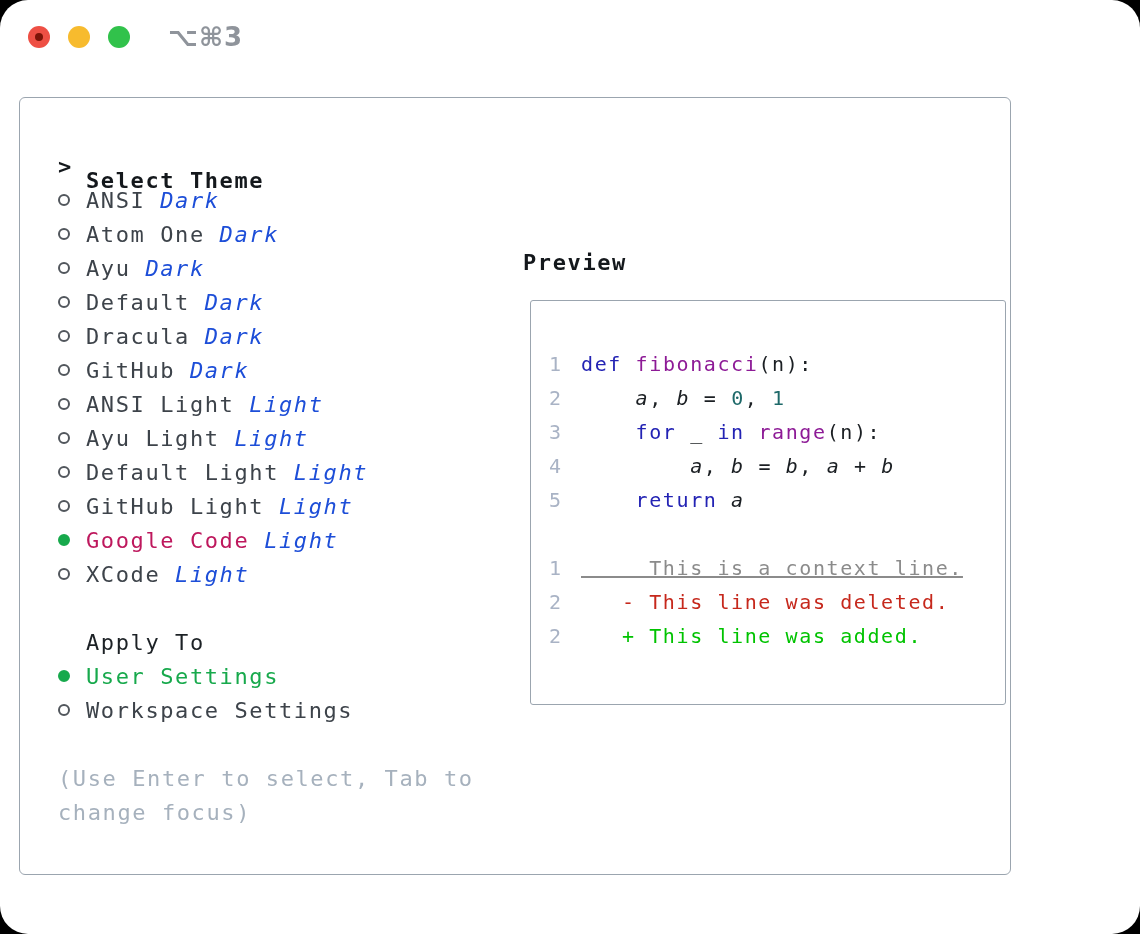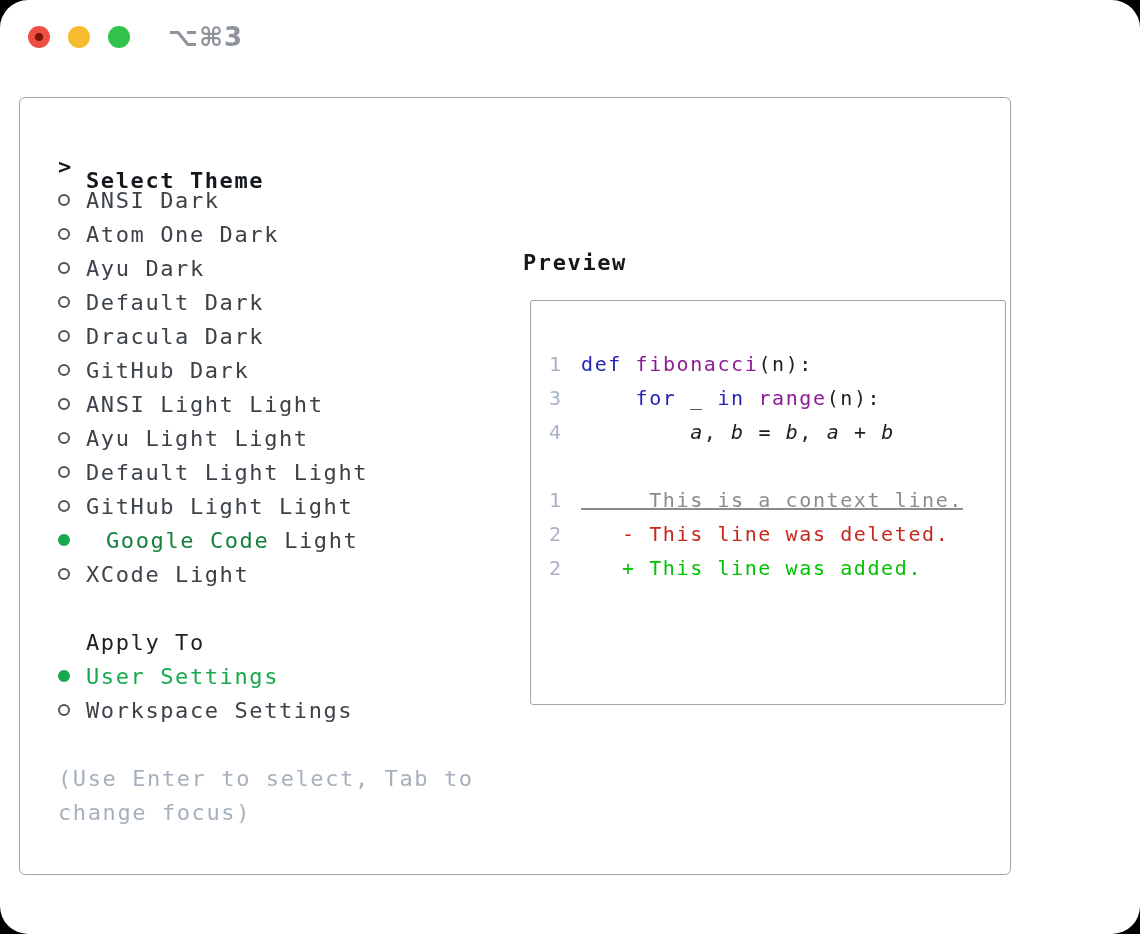--- a/index.html
+++ b/index.html
@@ -24,22 +24,22 @@
 
   
   .left-col{position:absolute;left:38px;top:51px;width:440px;font-size:22px;letter-spacing:1.6px;}
   .row{height:34px;display:flex;align-items:center;white-space:pre;}
   .bullet-col{width:28px;flex:0 0 28px;display:flex;align-items:center;}
   .ring{width:12px;height:12px;border-radius:50%;border:2px solid #51565c;box-sizing:border-box;}
   .ring.filled{background:#17a94c;border-color:#17a94c;}
   .hdr{font-weight:bold;color:#14181c;margin-top:28px;}
   .hdr-prefix{font-weight:bold;color:#14181c;}
   .t-name{color:#3d434a;}
-  .t-variant{color:#404040;}
-  .theme-row.selected .t-name{color:#15803d;margin-left:20px;}
+  .t-variant{color:#1d4ed8;font-style:italic;}
+  .theme-row.selected .t-name{color:#be185d;}
   .apply-label{color:#1c2125;}
   .opt-name{color:#3d434a;}
   .opt-row.selected .opt-name{color:#17a94c;}
   .help{color:#a6b1bd;}
 
   
   .preview-label{position:absolute;left:503px;top:152px;font-size:22px;font-weight:bold;
                  color:#14181c;letter-spacing:1.6px;}
   .preview-box{position:absolute;left:510px;top:202px;width:476px;height:405px;box-sizing:border-box;
                border:1.5px solid #9ba5af;border-radius:3px;background:#fff;
@@ -111,22 +111,24 @@
 
       <div class="row help">(Use Enter to select, Tab to</div>
       <div class="row help">change focus)</div>
     </div>
 
     <div class="preview-label">Preview</div>
 
     <div class="preview-box">
       <div id="code-block">
           <div class="code-line"><span class="ln">1</span><span class="tok-kw">def</span><span class="tok-pl"> </span><span class="tok-fn">fibonacci</span><span class="tok-pl">(n):</span></div>
+          <div class="code-line"><span class="ln">2</span><span class="tok-pl">    </span><span class="tok-var">a</span><span class="tok-pl">, </span><span class="tok-var">b</span><span class="tok-pl"> = </span><span class="tok-num">0</span><span class="tok-pl">, </span><span class="tok-num">1</span></div>
           <div class="code-line"><span class="ln">3</span><span class="tok-pl">    </span><span class="tok-kw">for</span><span class="tok-pl"> _ </span><span class="tok-kw">in</span><span class="tok-pl"> </span><span class="tok-fn">range</span><span class="tok-pl">(n):</span></div>
           <div class="code-line"><span class="ln">4</span><span class="tok-pl">        </span><span class="tok-var">a</span><span class="tok-pl">, </span><span class="tok-var">b</span><span class="tok-pl"> = </span><span class="tok-var">b</span><span class="tok-pl">, </span><span class="tok-var">a</span><span class="tok-pl"> + </span><span class="tok-var">b</span></div>
+          <div class="code-line"><span class="ln">5</span><span class="tok-pl">    </span><span class="tok-kw">return</span><span class="tok-pl"> </span><span class="tok-var">a</span></div>
           <div class="code-line"><span class="ln"></span></div>
           <div class="code-line"><span class="ln">1</span><span class="tok-ctx">     This is a context line.</span></div>
           <div class="code-line"><span class="ln">2</span><span class="tok-del">   - This line was deleted.</span></div>
           <div class="code-line"><span class="ln">2</span><span class="tok-add">   + This line was added.</span></div>
         </div>
     </div>
 
   </div>
 </div>
 

